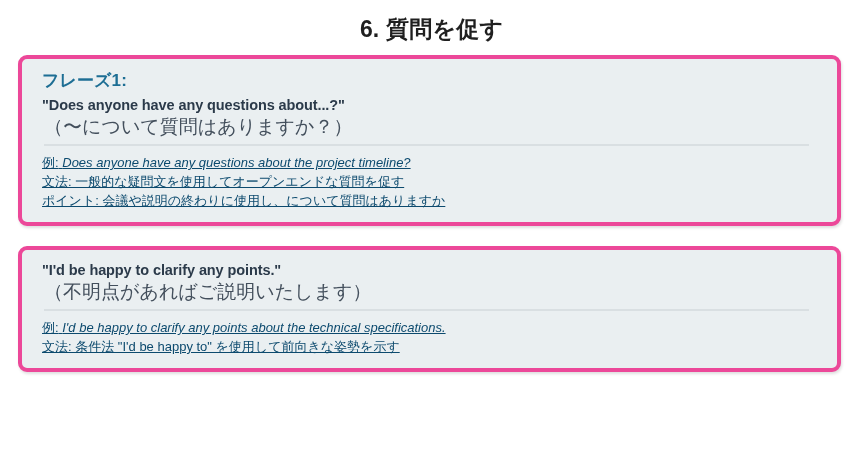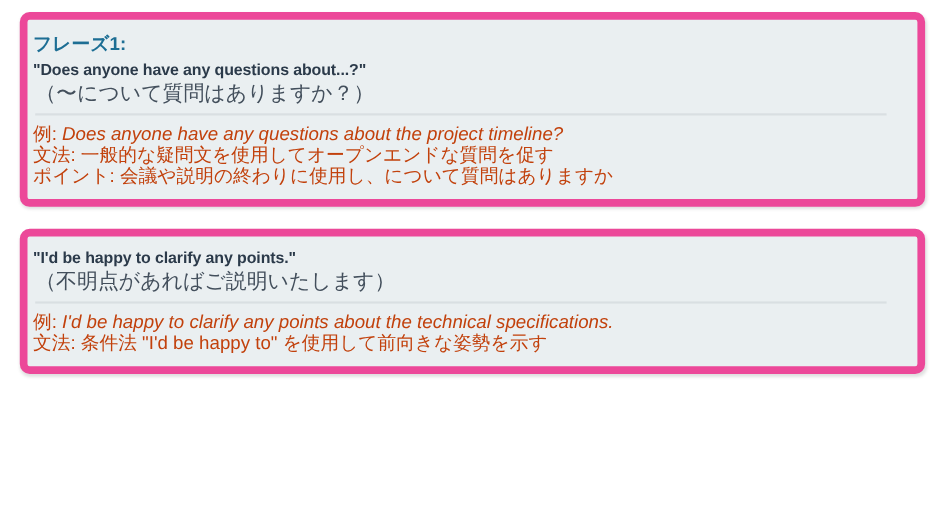--- a/index.html
+++ b/index.html
@@ -30,24 +30,24 @@
     padding-top: 14px;
     padding-bottom: 0;
     line-height: 30px;
   }
   .cards {
     margin-top: 11px;
     padding: 0 22px 0 18px;
   }
   .phrase-card {
     background: #eaeff1;
-    border: 7px solid #ec4899;
+    border: 4px solid #ec4899;
     border-radius: 9px;
     box-shadow: 1px 2px 3px rgba(0,0,0,0.13);
-    padding: 10px 16px 12px 5px;
+    padding: 10px 16px 12px 20px;
     box-sizing: border-box;
     margin-bottom: 20px;
   }
   .card-header {
     font-size: 17px;
     font-weight: bold;
     color: #1d6e94;
     line-height: 24px;
     margin: 0 0 2px 0;
     letter-spacing: 0.1px;
@@ -66,38 +66,40 @@
     line-height: 21px;
     margin: 0 0 2px 2px;
   }
   .divider {
     border: 0;
     border-top: 2px solid #d9dfe2;
     margin: 7px 0 7px 2px;
     width: calc(100% - 14px);
   }
   .detail-line {
-    font-size: 17px;
-    color: #c2410c;
+    font-size: 13px;
+    color: #0c4a6e;
     line-height: 19px;
     margin: 0;
     white-space: nowrap;
+    text-decoration: underline;
   }
   .detail-label {
     font-style: normal;
   }
   .detail-example-text {
     font-style: italic;
   }
 </style>
 </head>
 <body>
 
 <div class="page">
 
+  <h1 class="page-title">6. 質問を促す</h1>
 
   <div class="cards">
 
     <div class="phrase-card">
       <div class="card-header">フレーズ1:</div>
       <div class="phrase-en">"Does anyone have any questions about...?"</div>
       <div class="phrase-ja">（〜について質問はありますか？）</div>
       <hr class="divider">
       <p class="detail-line"><span class="detail-label">例:</span> <span class="detail-example-text">Does anyone have any questions about the project timeline?</span></p>
       <p class="detail-line">文法: 一般的な疑問文を使用してオープンエンドな質問を促す</p>

